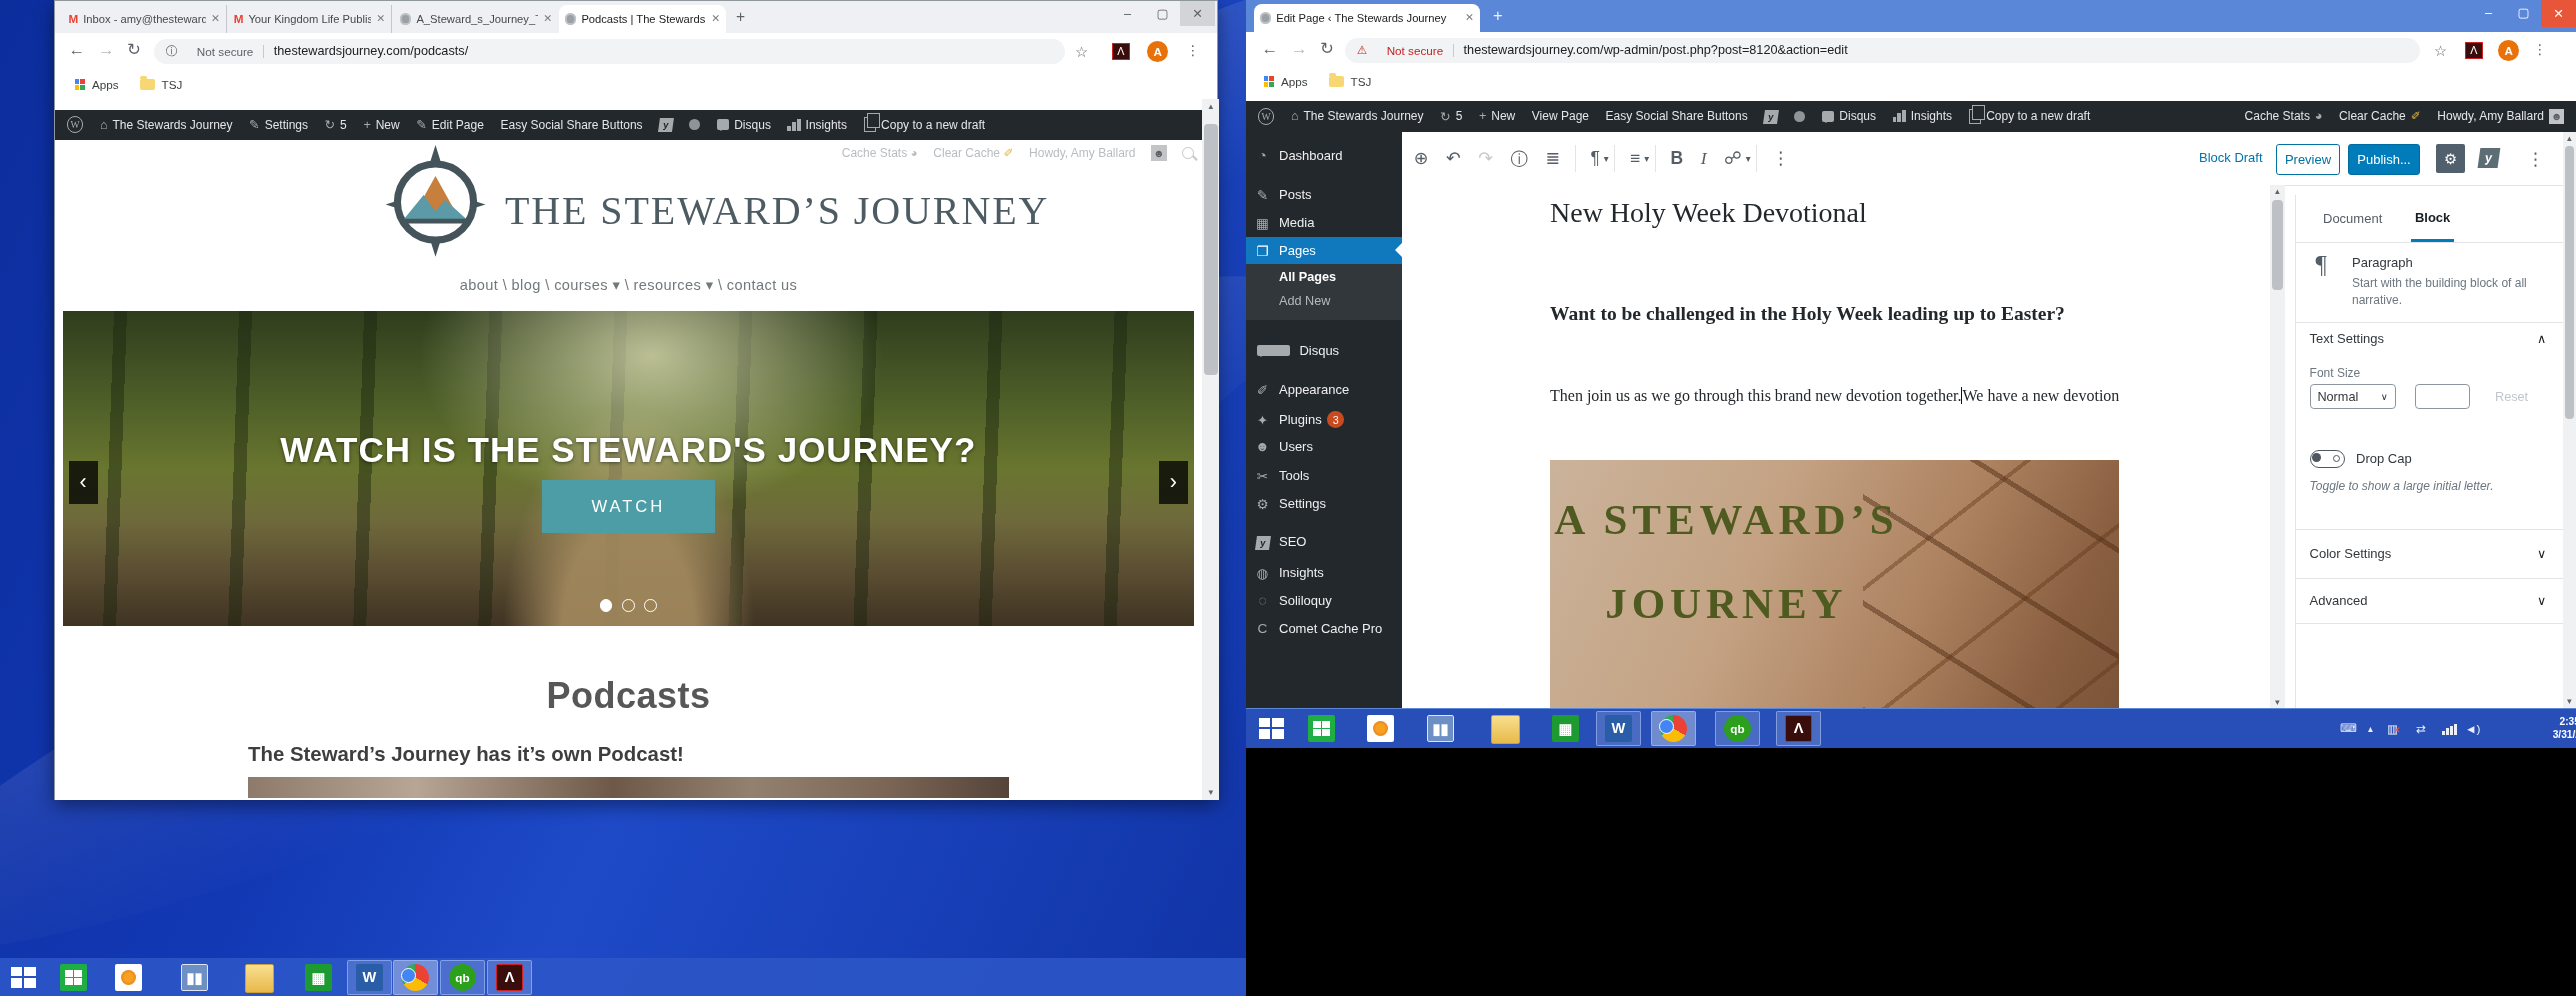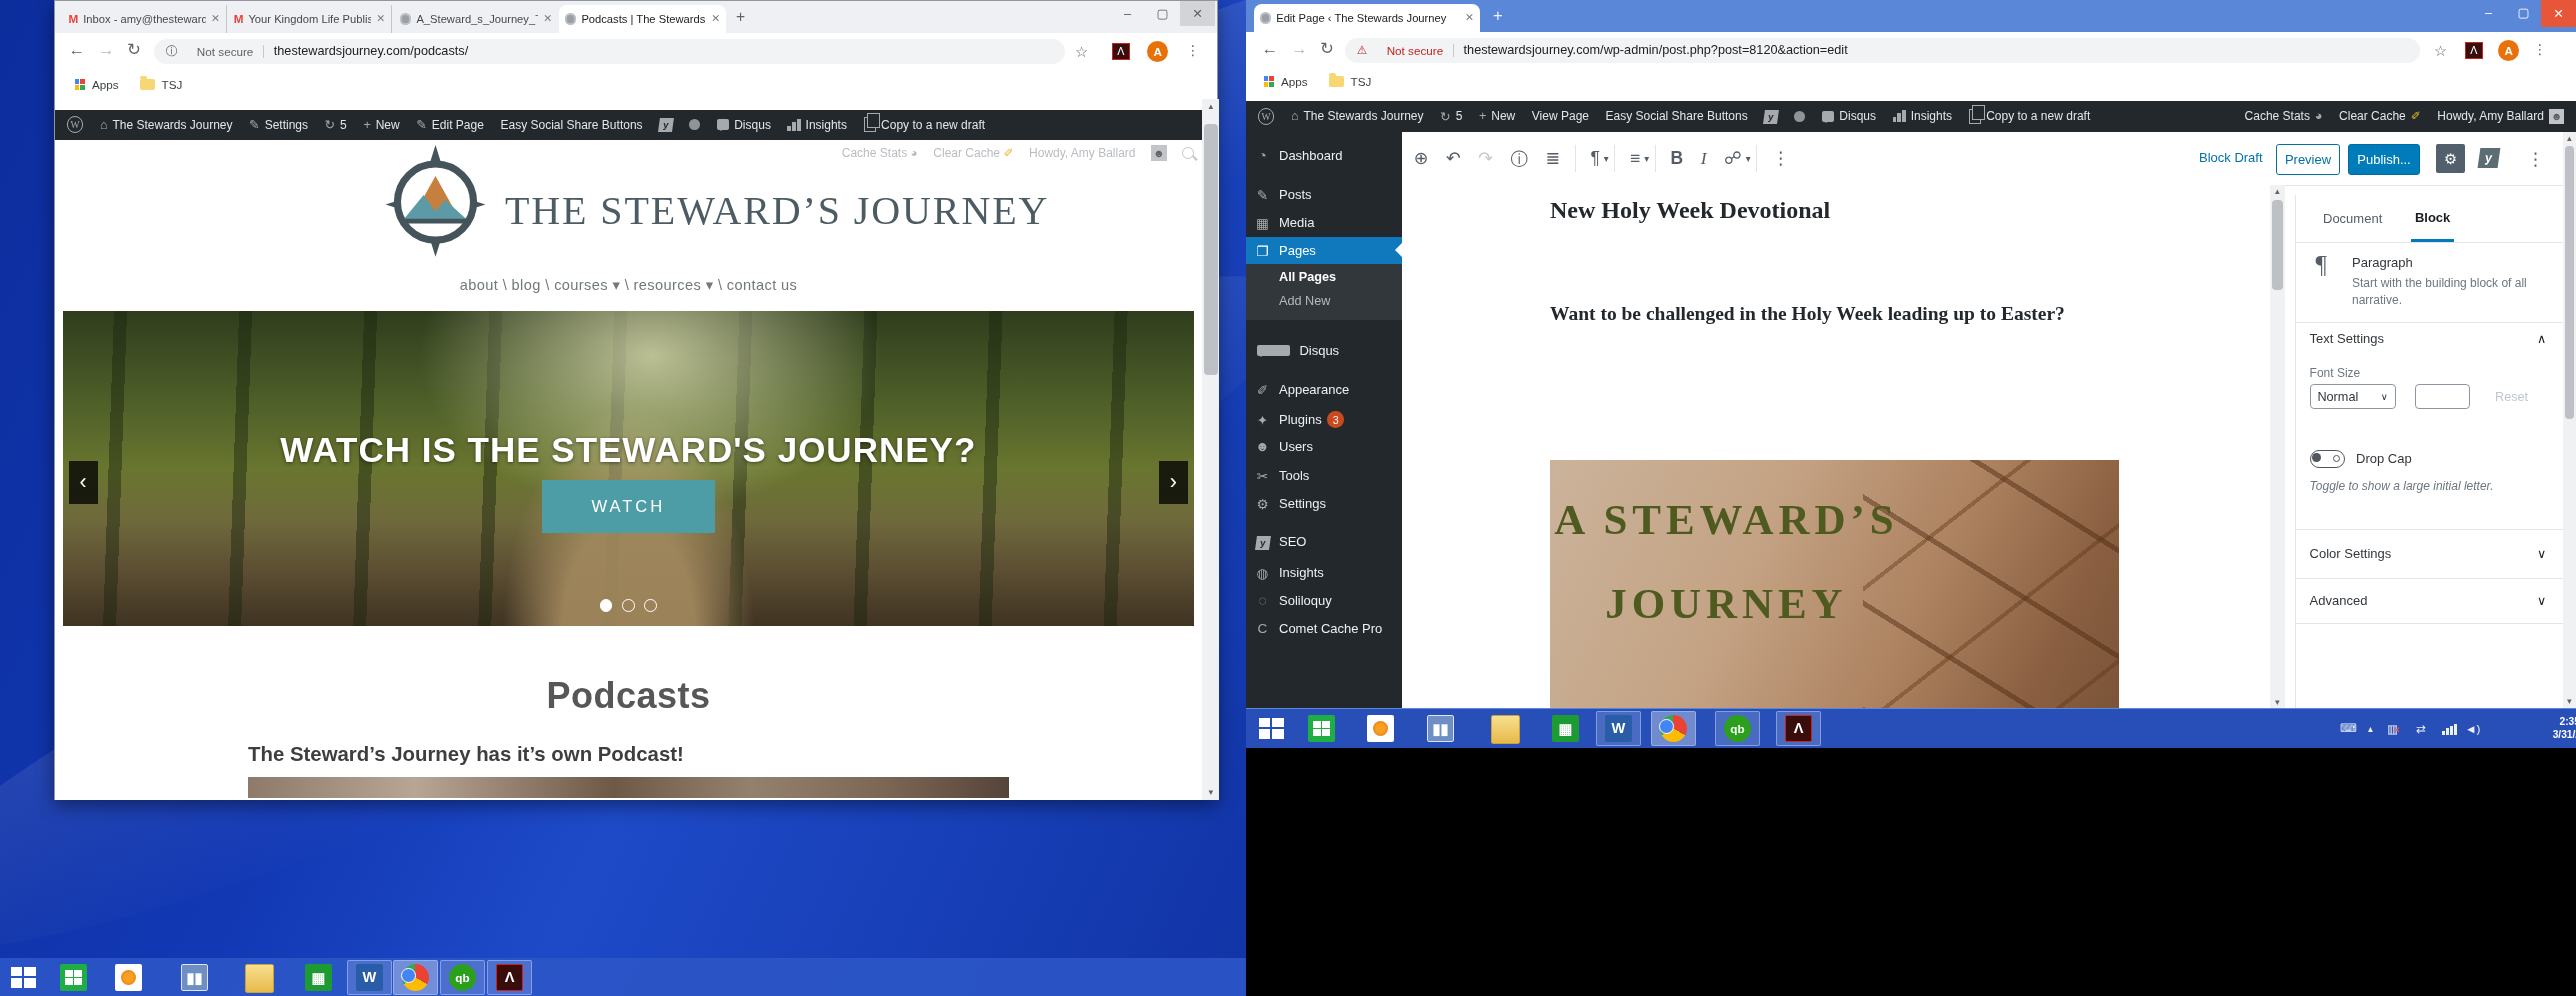--- a/index.html
+++ b/index.html
@@ -126,21 +126,21 @@
   .gico.dis{color:#c6cace;}
   .gsep{width:1px;height:27px;background:#e2e4e7;margin:0 5.8px;}
   .gdd{font-size:9.7px;color:#555d66;margin-left:-4.9px;}
   .savedraft{color:#0073aa;font-size:13px;}
   .btn-preview{border:1px solid #0071a1;color:#0071a1;border-radius:2.9px;font-size:13px;
     display:flex;align-items:center;justify-content:center;background:#fff;}
   .btn-publish{background:#007cba;border:1px solid #006ba1;color:#fff;border-radius:2.9px;font-size:13px;
     display:flex;align-items:center;justify-content:center;}
   .gearbox{background:#52606d;color:#fff;border-radius:1.9px;display:flex;align-items:center;justify-content:center;font-size:14.6px;}
   .canvas{background:#fff;font-family:"Liberation Serif",serif;color:#23282d;}
-  .ptitle{font-size:24px;font-weight:bold;}
+  .ptitle{font-size:28px;font-weight:normal;}
   .phead{font-size:19.5px;font-weight:bold;line-height:31px;}
   .ppara{font-size:16px;line-height:28px;}
   .caret{display:inline-block;width:1px;height:16.6px;background:#111;vertical-align:-2.9px;}
   .postimg{overflow:hidden;position:relative;
     background:linear-gradient(115deg,#cbb39b 0%,#c4a384 32%,#ad8260 58%,#8a5f41 78%,#6f4a31 100%);}
   .postimg .thorns{position:absolute;right:0;top:0;width:45%;height:100%;opacity:.8;
     background:
      repeating-linear-gradient(32deg, transparent 0 43px, rgba(72,38,14,.55) 43px 48px, transparent 48px 90px),
      repeating-linear-gradient(-38deg, transparent 0 55px, rgba(94,52,20,.5) 55px 59px, transparent 59px 107px);}
   .pimg-line{position:absolute;left:0;width:62%;text-align:center;color:#4e5a1f;
@@ -553,20 +553,21 @@
             <span class="gearbox abs" style="left:1034px;top:11.7px;width:29px;height:29px;">⚙</span>
             <span class="abs" style="left:1077px;top:15.6px;">
                 <span class="yoic" style="background:#5d6d74;color:#fff;width:19.5px;height:19.5px;font-size:12.7px;">y</span>
               </span>
             <span class="gico abs" style="left:1116px;top:16.6px;">⋮</span>
           </div>
 
           <div class="canvas abs" style="left:156px;top:53px;width:868px;height:524px;overflow:hidden;">
             <div class="ptitle abs" style="left:148px;top:11.7px;width:623px;">New Holy Week Devotional</div>
             <div class="phead abs" style="left:148px;top:113px;width:545px;">Want to be challenged in the Holy Week leading up to Easter?</div>
+            <div class="ppara abs" style="left:148px;top:197px;width:574px;"><span>Then join us as we go through this brand new devotion together.</span><span class="caret"></span><span>We have a new devotion</span></div>
             <div class="postimg abs" style="left:148px;top:275px;width:569px;height:409px;">
               <div class="thorns"></div>
               <div class="pimg-line" style="top:119px;">JOURNEY</div>
               <div class="pimg-line" style="top:35px;">A STEWARD’S</div>
               <div class="pimg-line" style="top:238px;">THROUGH</div>
             </div>
           </div>
 
           <div class="sbar abs" style="left:1024px;top:53px;width:14.6px;height:524px;">
             <span class="ar" style="top:1.9px;">▲</span>

